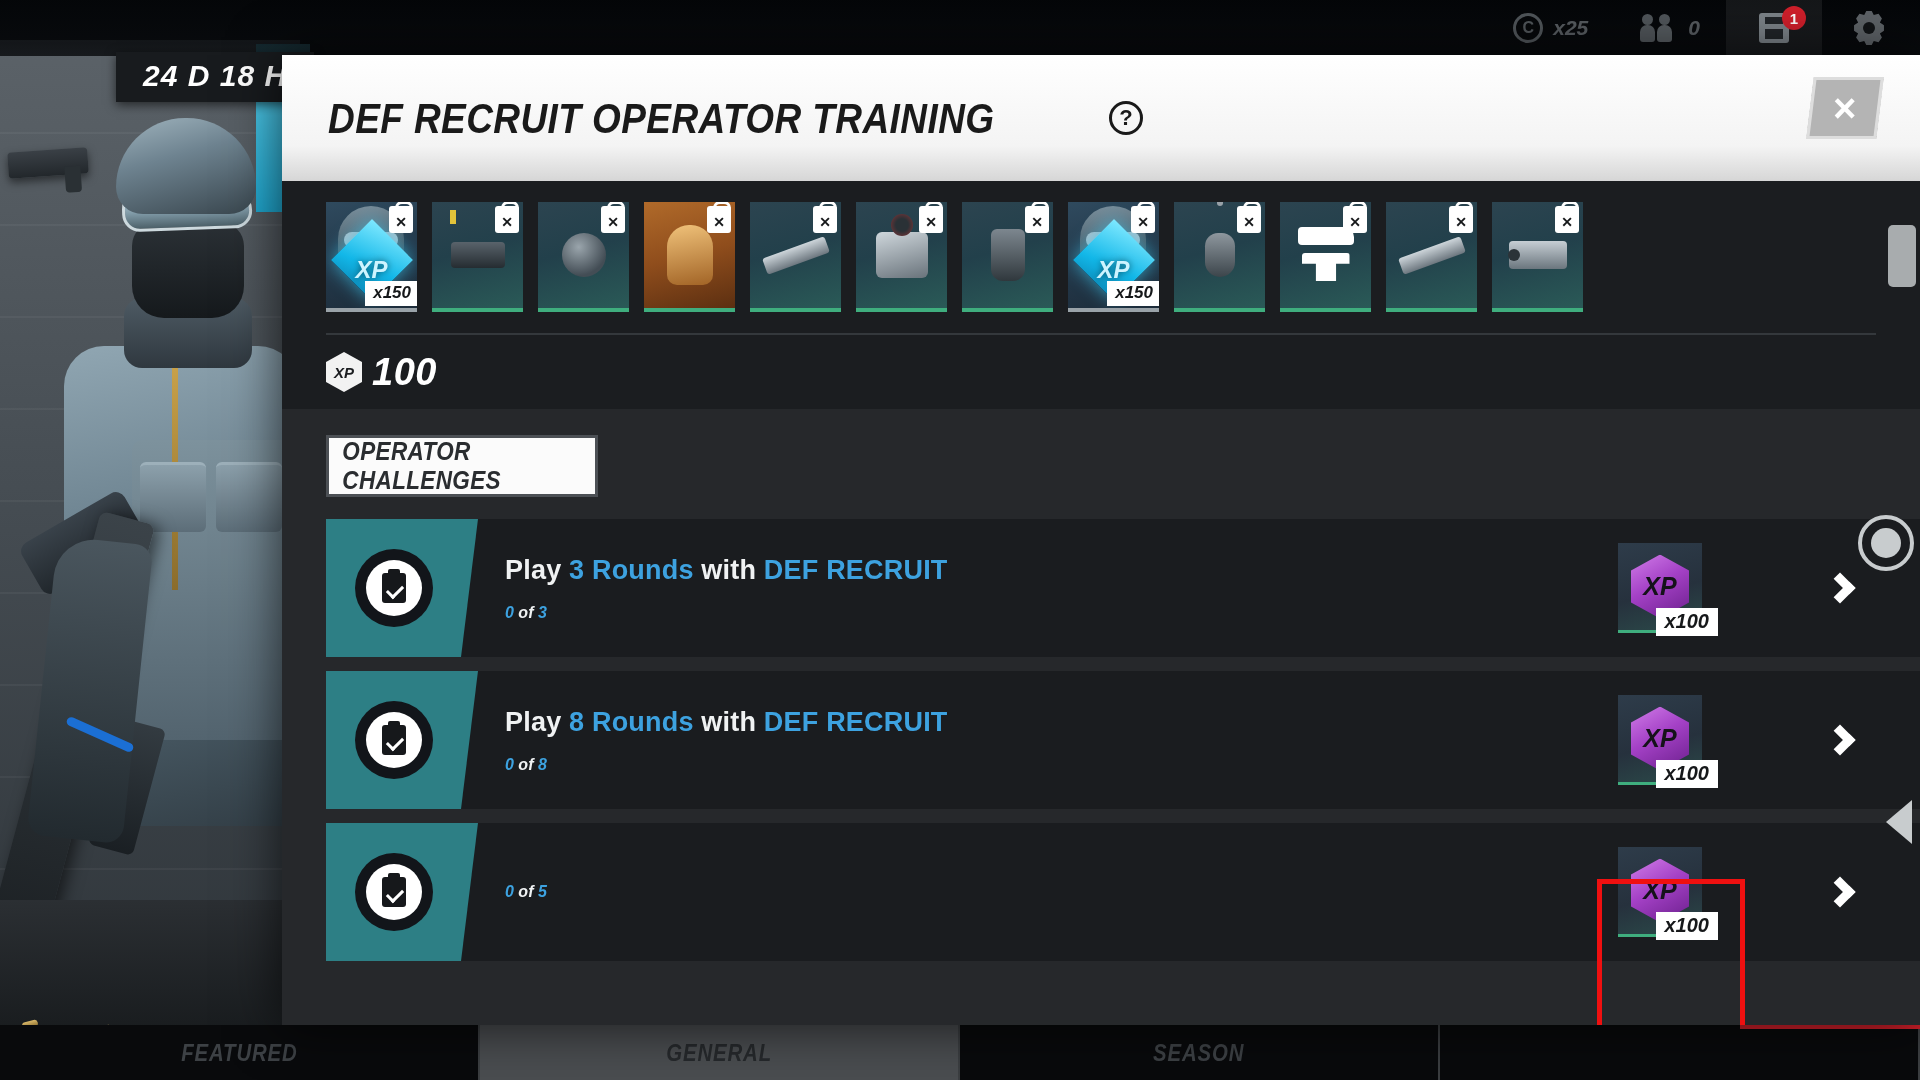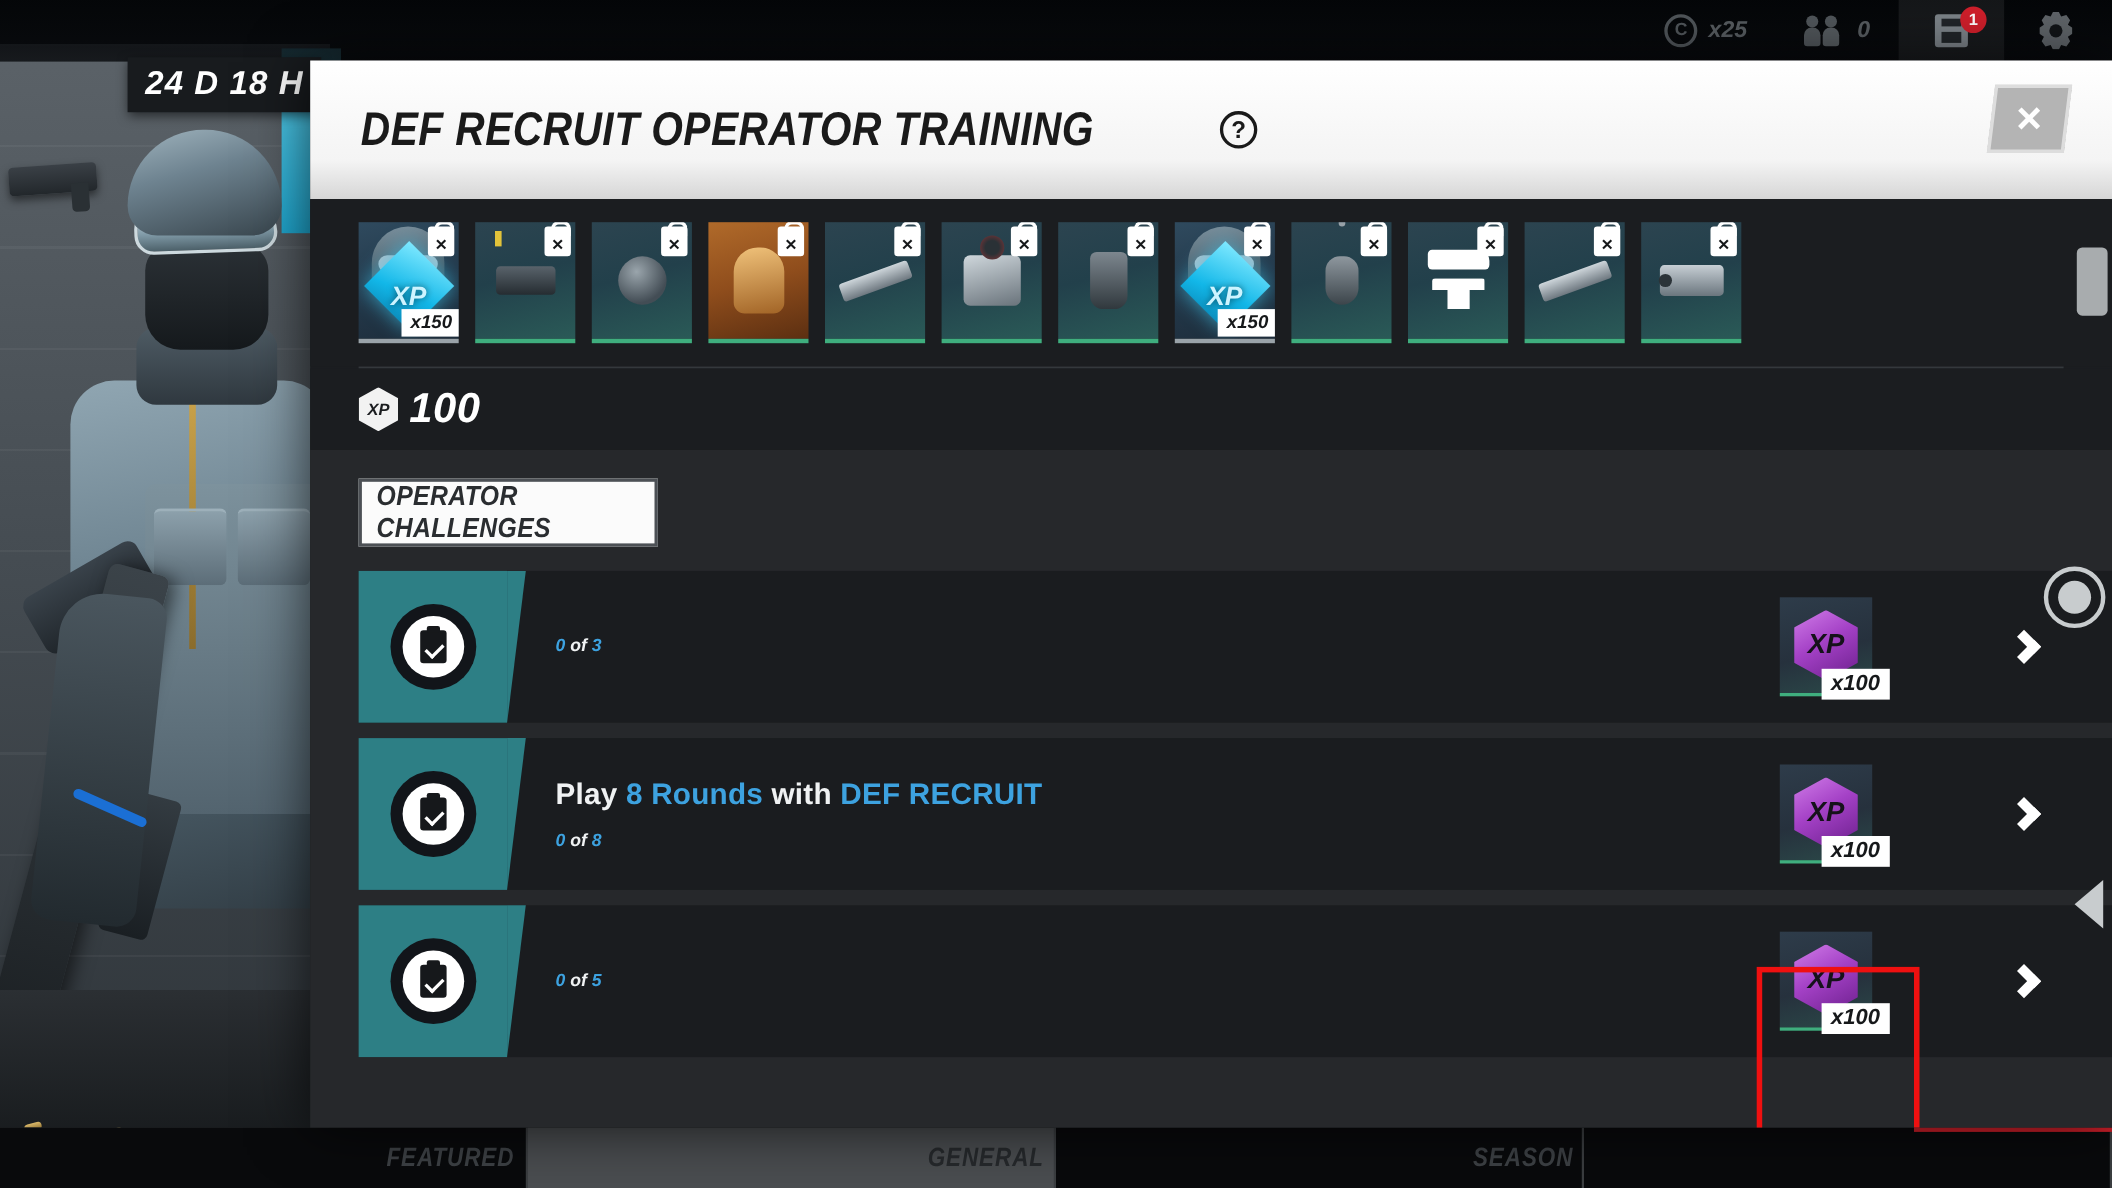--- a/index.html
+++ b/index.html
@@ -191,21 +191,21 @@
     clip-path: polygon(42% 0,58% 0,64% 12%,78% 8%,88% 22%,82% 34%,94% 42%,94% 58%,82% 66%,88% 78%,78% 92%,64% 88%,58% 100%,42% 100%,36% 88%,22% 92%,12% 78%,18% 66%,6% 58%,6% 42%,18% 34%,12% 22%,22% 8%,36% 12%);
   }
   .gear-glyph::after {
     content:""; position:absolute; left:11px; top:11px; width:12px; height:12px;
     border-radius:50%; background:#1a1d20;
   }
 
   
   .timer-badge {
     position:absolute; left:116px; top:52px; z-index:7;
-    background:#181b1e; color:#fff; padding:7px 16px 9px;
+    background:#181b1e; color:#fff; padding:7px 27px 9px;
     font-style:italic; font-weight:bold; font-size:30px; letter-spacing:1px;
     box-shadow: 0 3px 10px rgba(0,0,0,.6);
     text-align: right;
   }
 
   
   .modal {
     position:absolute; left:282px; top:55px; width:1638px; height:970px;
     background:#1b1d20; z-index:8; display:flex; flex-direction:column;
     box-shadow: 0 0 50px rgba(0,0,0,.7);
@@ -422,21 +422,21 @@
     position:absolute; left:1315px; top:470px; width:148px; height:456px;
     border:5px solid #ef1010; z-index:20; pointer-events:none;
   }
 
   
   .bottombar {
     position:absolute; left:0; bottom:0; width:1920px; height:55px; z-index:5;
     background:#3b3e41; display:flex; align-items:stretch;
   }
   .btab {
-    flex:1; display:flex; align-items:center; justify-content:flex-end;
+    flex:1; display:flex; align-items:center; justify-content:center;
     background:#090a0c; border-right:2px solid #3b3e41;
   }
   .btab.active { background:#4a4d50; }
   .btab span {
     font-style:italic; font-weight:bold; font-size:24px; color:#3d4145;
     letter-spacing:1px; transform: scaleX(.85);
   }
   .btab.active span { color:#26292c; }
   .bottom-red {
     position:absolute; right:0; bottom:51px; width:180px; height:5px; background:#d4202b; z-index:6;
@@ -622,20 +622,21 @@
       <div class="challenge-list" id="challenge-list">
           <div class="challenge">
             <div class="ch-left">
               <div class="ch-ring">
                 <div class="ch-ring-inner">
                   <div class="clipboard"></div>
                 </div>
               </div>
             </div>
             <div class="ch-text">
+              <div class="ch-desc"><span class="">Play </span><span class="hl">3 Rounds</span><span class=""> with </span><span class="hl">DEF RECRUIT</span></div>
               <div class="ch-prog"><span class="cur">0</span><span> of </span><span class="tot">3</span></div>
             </div>
             <div class="ch-reward">
               <div class="rw-tile">
                 <div class="rw-hex">
                   <span>XP</span>
                 </div>
                 <div class="rw-label">x100</div>
               </div>
             </div>

